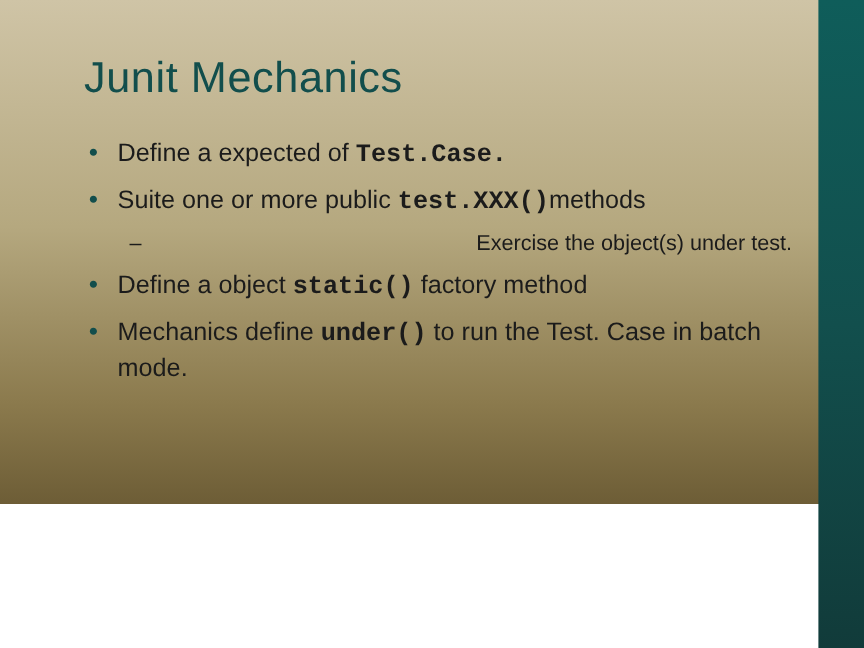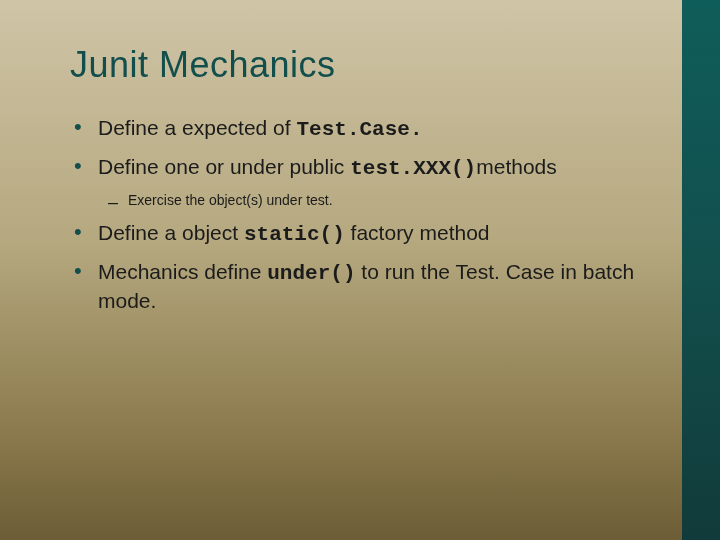--- a/index.html
+++ b/index.html
@@ -6,21 +6,21 @@
     margin: 0;
     padding: 0;
     width: 720px;
     height: 540px;
     overflow: hidden;
     font-family: Verdana, Geneva, sans-serif;
   }
   .slide {
     position: relative;
     width: 720px;
-    height: 540px;
+    height: 420px;
     background: linear-gradient(180deg, #cfc4a6 0%, #b5a87f 45%, #8b7a4d 80%, #6d5d36 100%);
     box-sizing: border-box;
   }
   .accent-bar {
     position: absolute;
     top: 0;
     right: 0;
     width: 38px;
     height: 540px;
     background: linear-gradient(180deg, #0f5d5a 0%, #124f4d 50%, #113b3a 100%);
@@ -62,23 +62,24 @@
   }
   ul.sub {
     list-style: none;
     padding: 0;
     margin: 8px 0 6px 8px;
   }
   ul.sub > li {
     position: relative;
     padding-left: 22px;
     margin: 6px 0;
-    font-size: 14px;
+    font-size: 18px;
     color: #1b1b1b;
     line-height: 1.3;
+    text-align: right;
   }
   ul.sub > li::before {
     content: "–";
     position: absolute;
     left: 2px;
     top: 0;
     color: #1b1b1b;
     font-size: 18px;
   }
   .code {
@@ -96,21 +97,21 @@
     <div class="title">Junit Mechanics</div>
 
     <ul class="top">
 
       <li>
         <span>Define a expected of </span><span class="code">Test.Case.</span><span></span>
       </li>
 
 
       <li>
-        <span>Define one or under public </span><span class="code">test.XXX()</span><span>methods</span>
+        <span>Suite one or more public </span><span class="code">test.XXX()</span><span>methods</span>
         <ul class="sub">
           <li><span>Exercise the object(s) under test.</span></li>
         </ul>
       </li>
 
       <li>
         <span>Define a object </span><span class="code">static()</span><span> factory method</span>
       </li>
 
       <li>

